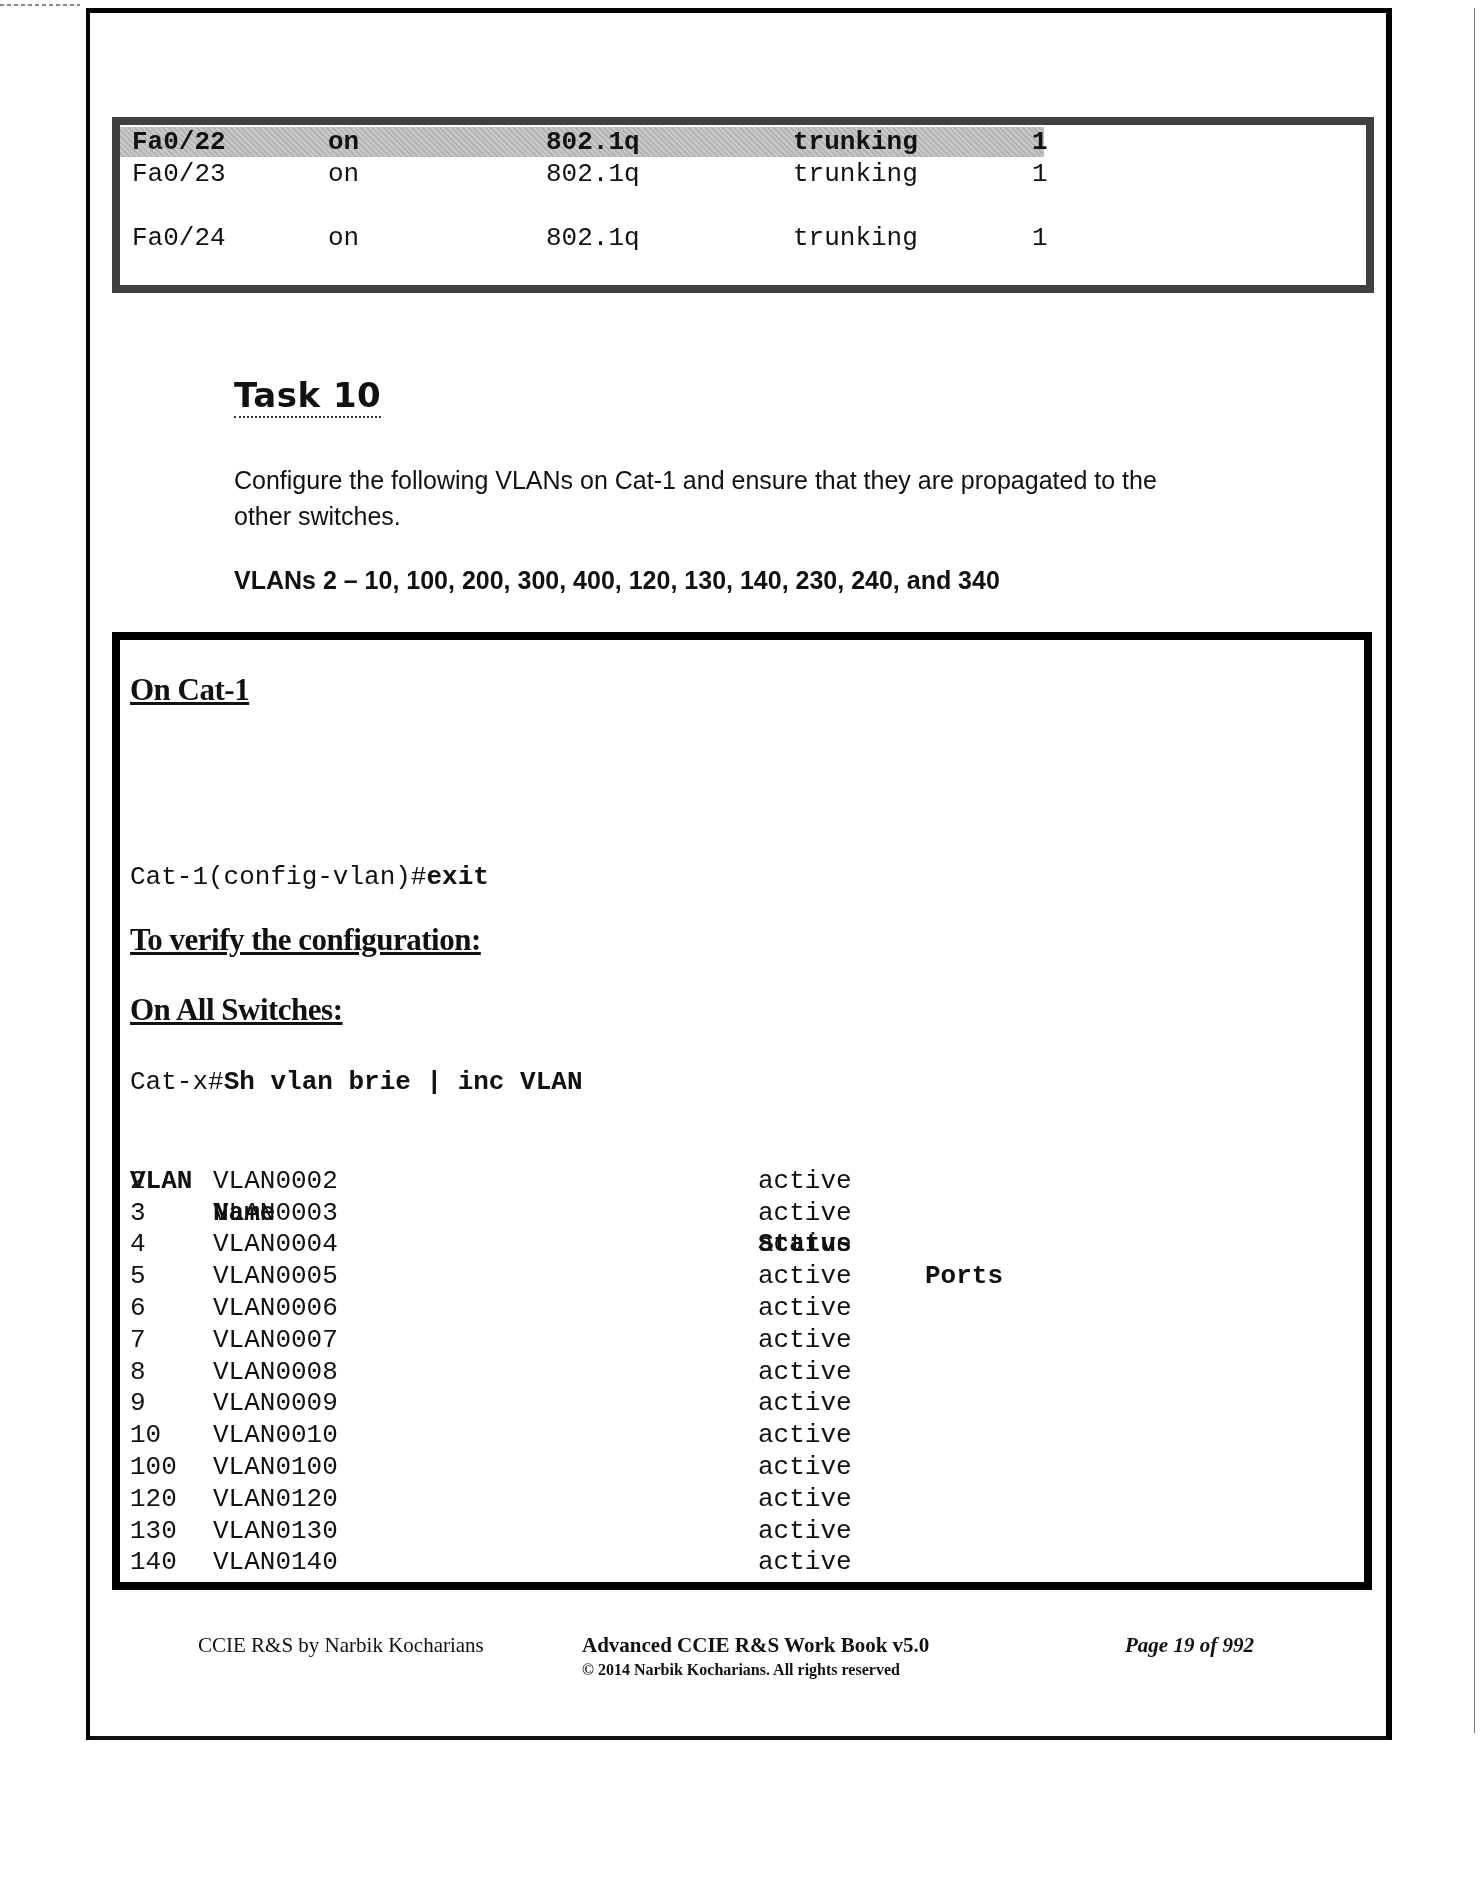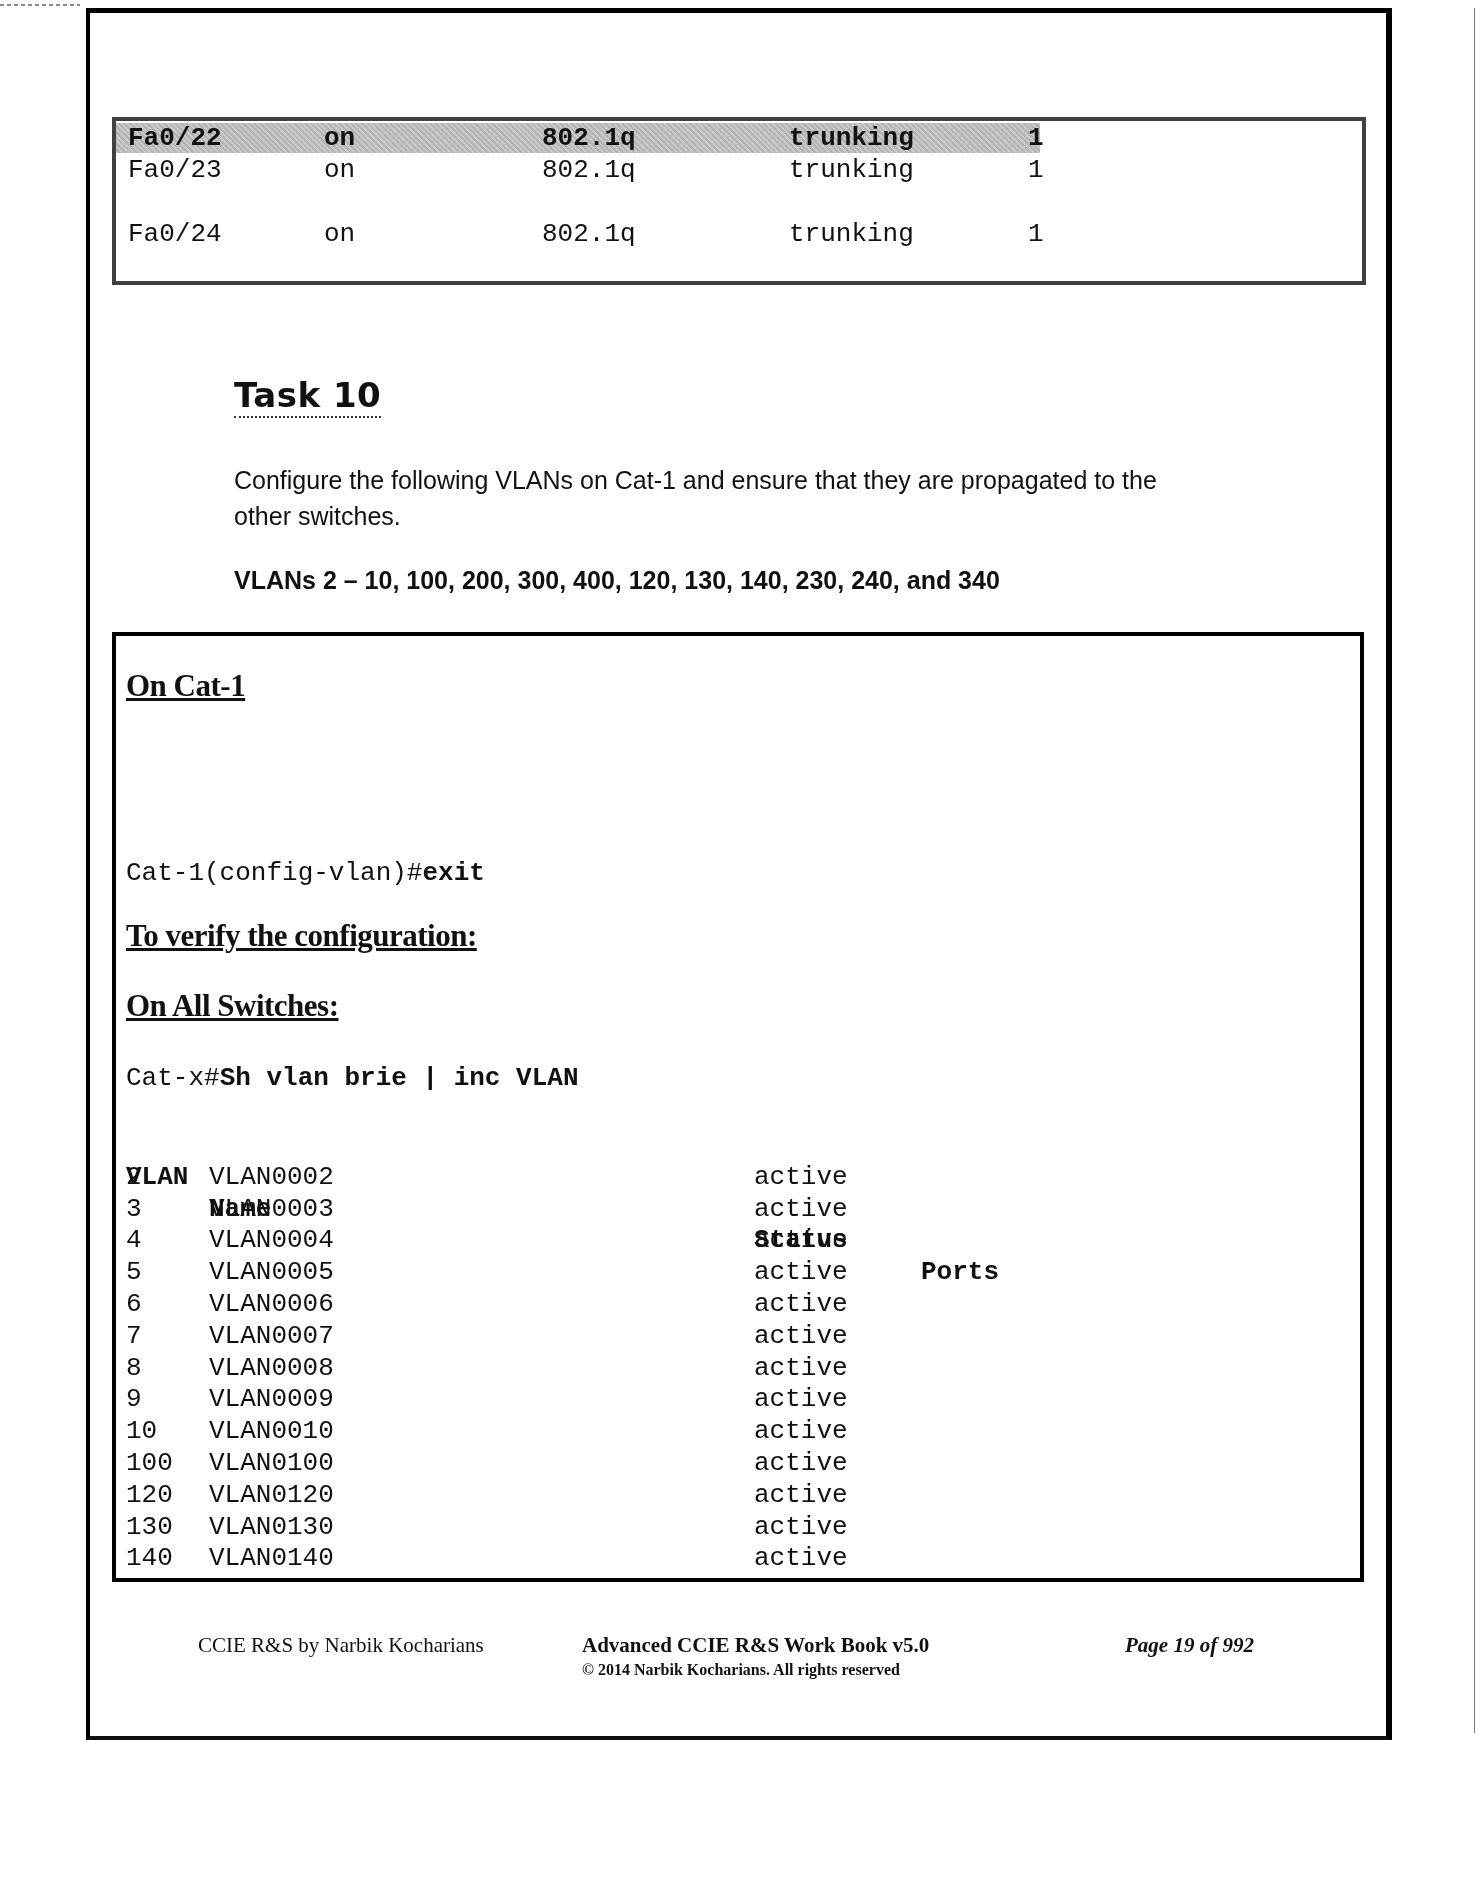--- a/index.html
+++ b/index.html
@@ -9,42 +9,42 @@
     border-top: 5px solid #000; border-left: 4px solid #000; border-right: 6px solid #000; border-bottom: 4px solid #111;
   }
   .edge-line { position: absolute; left: 1474px; top: 8px; width: 1px; height: 1725px; background: #777; }
   .top-scan { position: absolute; left: 0; top: 4px; width: 80px; height: 2px; background: repeating-linear-gradient(90deg,#888 0 4px,transparent 4px 7px); }
   .mono { font-family: "Liberation Mono", "DejaVu Sans Mono", monospace; }
   .serif { font-family: "Liberation Serif", "DejaVu Serif", serif; }
   .sans { font-family: "Liberation Sans", "DejaVu Sans", sans-serif; }
 
   .trunk-box {
     position: absolute; left: 112px; top: 117px; width: 1246px; height: 160px;
-    border: 4px solid #404040;
+    border: 8px solid #404040;
   }
   .trunk-row { position: absolute; left: 0; height: 30px; font-size: 26px; line-height: 30px; width: 100%; }
   .trunk-row.hl { background: repeating-linear-gradient(45deg, #c9c9c9 0 2px, #b4b4b4 2px 4px); width: 924px; }
   .trunk-row.hl span { font-weight: bold; }
   .c1 { position: absolute; left: 12px; }
   .c2 { position: absolute; left: 208px; }
   .c3 { position: absolute; left: 426px; }
   .c4 { position: absolute; left: 673px; }
   .c5 { position: absolute; left: 912px; }
 
   .task-title {
     position: absolute; left: 234px; top: 374px; font-size: 34px; font-weight: bold;
     font-family: "DejaVu Sans", "Liberation Sans", sans-serif; letter-spacing: 0.5px;
     border-bottom: 2px dotted #333; line-height: 42px;
   }
   .task-desc { position: absolute; left: 234px; top: 462px; width: 980px; font-size: 25px; line-height: 36px; }
   .task-vlans { position: absolute; left: 234px; top: 566px; font-size: 25px; font-weight: bold; }
 
   .sol-box {
     position: absolute; left: 112px; top: 632px; width: 1244px; height: 942px;
-    border: 4px solid #000000;
+    border: 8px solid #000000;
   }
   .heading { position: absolute; left: 10px; font-size: 31px; font-weight: bold; text-decoration: underline; letter-spacing: -0.5px; }
   .cmd { position: absolute; left: 10px; font-size: 26px; line-height: 30px; white-space: pre; }
   .cmd b { font-weight: bold; }
   .note { position: absolute; left: 10px; font-size: 25px; font-weight: bold; }
 
   .vtable { position: absolute; left: 10px; top: 494px; width: 900px; font-size: 26px; }
   .vrow { position: relative; height: 31.8px; line-height: 31.8px; white-space: pre; }
   .vrow.head { font-weight: bold; }
   .v1 { position: absolute; left: 0; }

